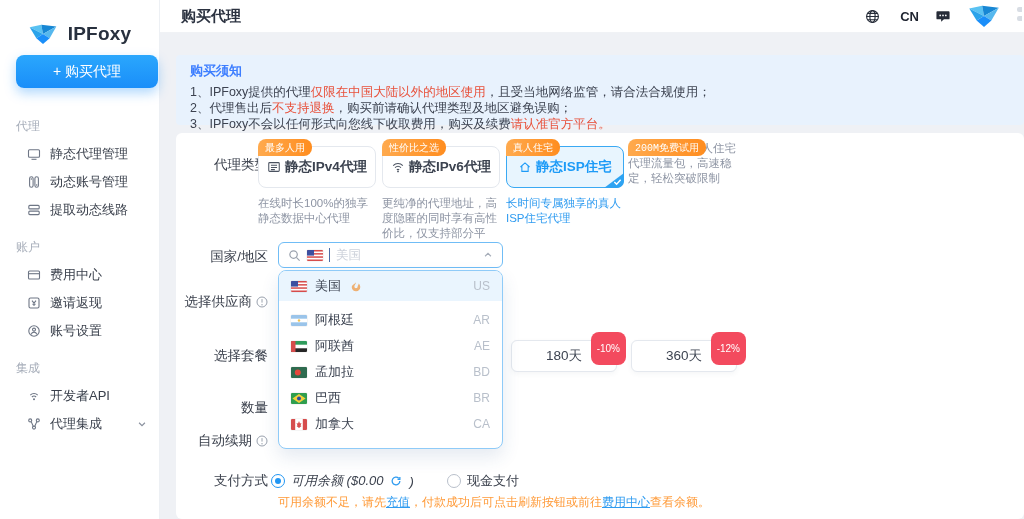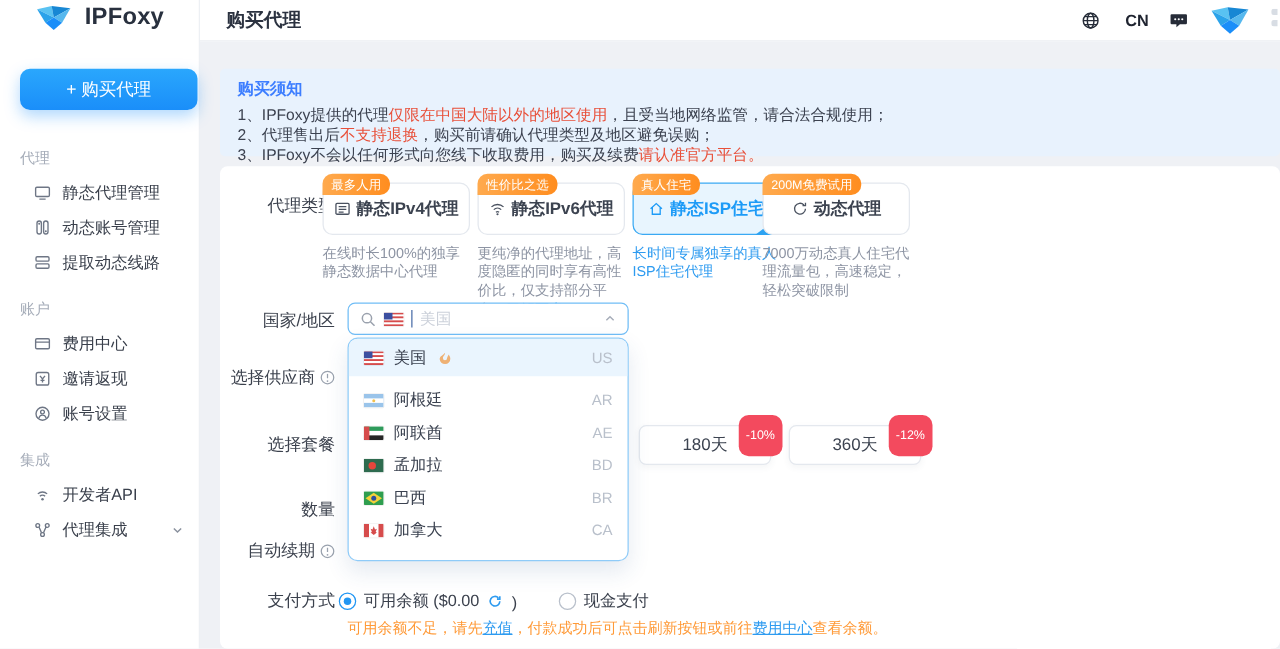--- a/index.html
+++ b/index.html
@@ -1,21 +1,21 @@
 <!DOCTYPE html>
 <html><head>
 <meta charset="utf-8">
 <style>
   * { margin:0; padding:0; box-sizing:border-box; }
   html,body { width:1024px; height:519px; overflow:hidden; }
   body { font-family:"Liberation Sans","DejaVu Sans",sans-serif; background:#eff1f5; position:relative; color:#353b46; }
 
   
   .sidebar { position:absolute; left:0; top:0; width:160px; height:519px; background:#fff; border-right:1px solid #edf0f4; z-index:20; }
-  .logo { display:flex; align-items:center; justify-content:center; gap:10px; padding-top:3px; }
+  .logo { display:flex; align-items:center; justify-content:center; gap:10px; padding-top:23px; }
   .logo-text { font-size:19px; font-weight:800; color:#28303e; letter-spacing:.2px; }
   .buy-btn { position:absolute; left:16px; top:55px; width:142px; height:33px; border:none; border-radius:8px;
              background:linear-gradient(180deg,#2aa7fd,#1a8ef9); color:#fff; font-size:14px; cursor:pointer;
              box-shadow:0 5px 12px rgba(30,144,250,.35); font-family:inherit; }
   .side-nav { position:absolute; top:103px; left:0; right:0; }
   .side-title { margin:15px 0 5px 16px; font-size:12px; color:#a6adb9; }
   .side-item { height:28px; display:flex; align-items:center; gap:9px; padding-left:27px; padding-right:12px; font-size:13px; color:#3a404c; cursor:pointer; }
   .side-icon { width:14px; height:14px; display:inline-flex; }
   .side-icon svg { width:14px; height:14px; stroke:#6e7685; fill:none; stroke-width:1.1; }
   .side-icon svg .f { fill:#6e7685; stroke:none; }
@@ -357,31 +357,22 @@
       <span class="pname">静态ISP住宅</span>
       <span class="pcheck">
             <svg viewBox="0 0 10 10">
               <path d="M1.5 5.5l2.5 2.5 4.5-5" stroke="#fff" stroke-width="1.6" fill="none"></path>
             </svg>
           </span>
     </div>
     <div class="pdesc"><span class="pdesc-text">长时间专属独享的真人ISP住宅代理</span></div>
   </div>
 
-  <div class="ptype" style="left: 434px;">
+  <div class="ptype" style="left: 452px; font-family: Liberation Mono, monospace;">
     <span class="pbadge">200M免费试用</span>
-    <div class="pcard">
-      <span class="picon">
-            <svg viewBox="0 0 16 16">
-              <path d="M13 8a5 5 0 11-1.4-3.5M13 2.4V5.1h-2.7"></path>
-            </svg>
-          </span>
-      <span class="pname">动态代理</span>
-
-    </div>
     <div class="pdesc"><span class="pdesc-text">7000万动态真人住宅代理流量包，高速稳定，轻松突破限制</span></div>
   </div>
 </div>
 
   <div class="country-input">
     <svg class="mag" viewBox="0 0 14 14">
         <circle cx="6" cy="6" r="4"></circle>
         <path d="M9 9l3.5 3.5"></path>
       </svg>
     <span class="flag" id="input-flag">
@@ -501,21 +492,21 @@
     <span class="plan-badge">-10%</span>
     <span class="plan-name">180天</span>
   </div>
 
   <div class="plan" style="left: 455px;">
     <span class="plan-badge">-12%</span>
     <span class="plan-name">360天</span>
   </div>
 </div>
 
-  <div class="pay-opt" style="left:95px;">
+  <div class="pay-opt" style="left:95px;font-style:italic;">
     <span class="radio on"></span>
     <span>可用余额 ($0.00</span>
     <span class="refresh-icon">
       <svg viewBox="0 0 14 14">
           <path d="M11.5 7a4.5 4.5 0 11-1.3-3.2M11.5 2.3V5H8.8"></path>
         </svg>
     </span>
     <span>)</span>
   </div>
   <div class="pay-opt" style="left:271px;">

